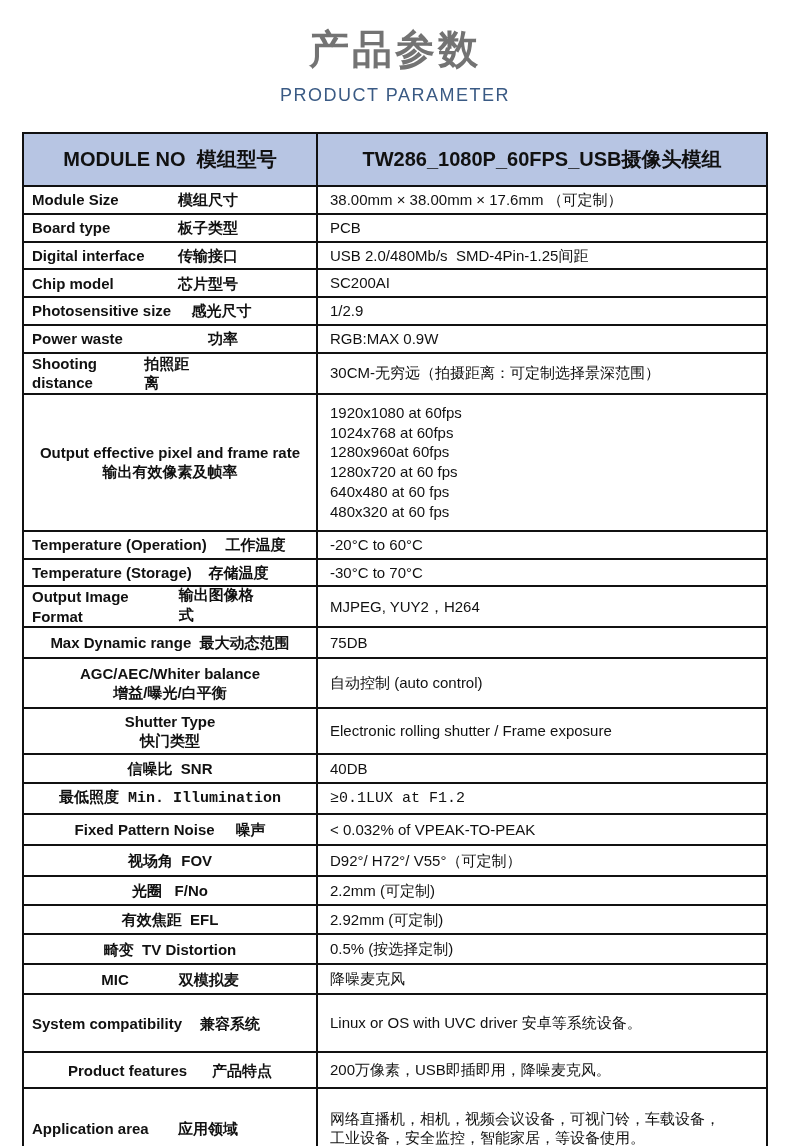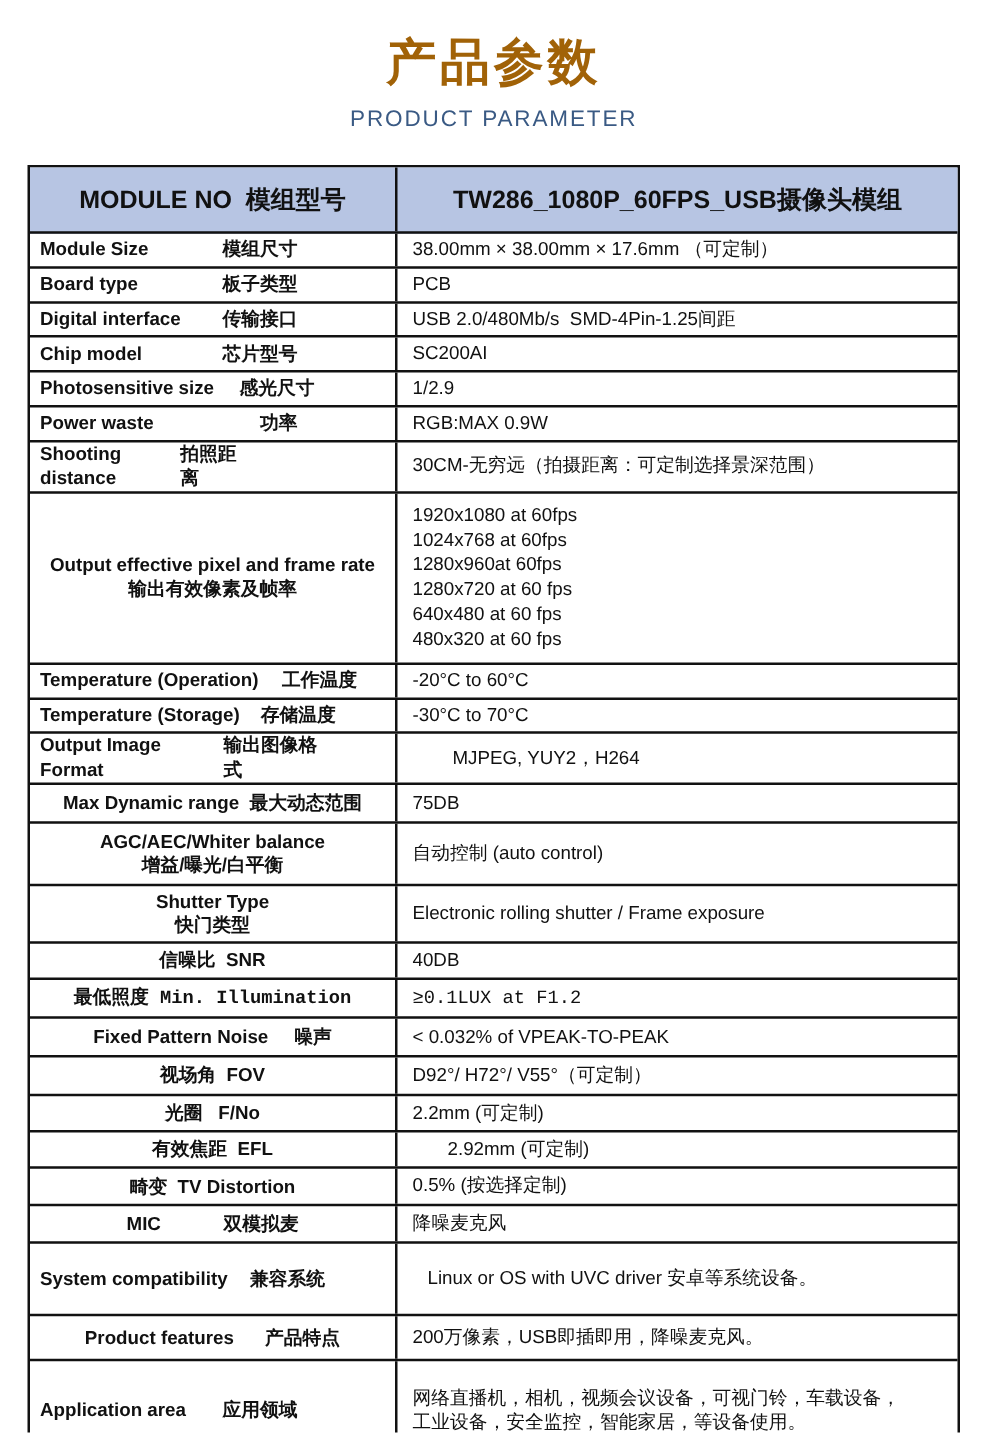--- a/index.html
+++ b/index.html
@@ -7,21 +7,21 @@
   body {
     width:790px; height:1146px; overflow:hidden;
     font-family:"Liberation Sans","DejaVu Sans",sans-serif;
     color:#111;
   }
   .page { width:790px; height:1146px; padding-top:22px; }
 
   .title-block { text-align:center; }
   .title {
     font-size:40px; font-weight:bold; letter-spacing:3px;
-    color:#a16207;
+    color:#737373;
   }
   .subtitle {
     margin-top:8px; font-size:18px; letter-spacing:1.5px;
     color:#3a5a84;
   }
 
   .spec-table {
     width:746px; margin:26px auto 0;
     border:2px solid #111;
     font-size:15px;
@@ -114,22 +114,22 @@
           <div class="cell value"><div>1920x1080 at 60fps</div><div>1024x768 at 60fps</div><div>1280x960at 60fps</div><div>1280x720 at 60 fps</div><div>640x480 at 60 fps</div><div>480x320 at 60 fps</div></div>
         </div>
         <div class="row" style="min-height: 24px;">
           <div class="cell label split"><span>Temperature (Operation)</span><span style="margin-right: 22.5px;">工作温度</span></div>
           <div class="cell value"><div>-20°C to 60°C</div></div>
         </div>
         <div class="row" style="min-height: 25px;">
           <div class="cell label split"><span>Temperature (Storage)</span><span style="margin-right: 39.5px;">存储温度</span></div>
           <div class="cell value"><div>-30°C to 70°C</div></div>
         </div>
-        <div class="row" style="min-height: 28px; gap: 32px;">
-          <div class="cell label split"><span>Output Image Format</span><span style="margin-right: 42px;">输出图像格式</span></div>
+        <div class="row" style="min-height: 28px;">
+          <div class="cell label split"><span>Output Image Format</span><span style="margin-right: 42px; font-family: Liberation Mono, monospace;">输出图像格式</span></div>
           <div class="cell value"><div>MJPEG, YUY2，H264</div></div>
         </div>
         <div class="row" style="min-height: 31px;">
           <div class="cell label center"><div>Max Dynamic range  最大动态范围</div></div>
           <div class="cell value"><div>75DB</div></div>
         </div>
         <div class="row" style="min-height: 50px;">
           <div class="cell label center2"><div>AGC/AEC/Whiter balance</div><div>增益/曝光/白平衡</div></div>
           <div class="cell value"><div>自动控制 (auto control)</div></div>
         </div>
@@ -150,33 +150,33 @@
           <div class="cell value"><div>&lt; 0.032% of VPEAK-TO-PEAK</div></div>
         </div>
         <div class="row" style="min-height: 31px;">
           <div class="cell label center"><div>视场角  FOV</div></div>
           <div class="cell value"><div>D92°/ H72°/ V55°（可定制）</div></div>
         </div>
         <div class="row" style="min-height: 29px;">
           <div class="cell label center"><div>光圈   F/No</div></div>
           <div class="cell value"><div>2.2mm (可定制)</div></div>
         </div>
-        <div class="row" style="min-height: 29px; gap: 28px;">
+        <div class="row" style="min-height: 29px;">
           <div class="cell label center"><div>有效焦距  EFL</div></div>
           <div class="cell value"><div>2.92mm (可定制)</div></div>
         </div>
         <div class="row" style="min-height: 30px;">
           <div class="cell label center"><div>畸变  TV Distortion</div></div>
           <div class="cell value"><div>0.5% (按选择定制)</div></div>
         </div>
         <div class="row" style="min-height: 30px;">
           <div class="cell label center"><div>MIC            双模拟麦</div></div>
           <div class="cell value"><div>降噪麦克风</div></div>
         </div>
-        <div class="row" style="min-height: 58px; gap: 12px;">
+        <div class="row" style="min-height: 58px;">
           <div class="cell label split"><span>System compatibility</span><span style="margin-right: 48px;">兼容系统</span></div>
           <div class="cell value"><div>Linux or OS with UVC driver 安卓等系统设备。</div></div>
         </div>
         <div class="row" style="min-height: 36px;">
           <div class="cell label center"><div>Product features      产品特点</div></div>
           <div class="cell value"><div>200万像素，USB即插即用，降噪麦克风。</div></div>
         </div>
         <div class="row" style="min-height: 78px;">
           <div class="cell label split"><span>Application area</span><span style="margin-right: 70px;">应用领域</span></div>
           <div class="cell value"><div>网络直播机，相机，视频会议设备，可视门铃，车载设备，</div><div>工业设备，安全监控，智能家居，等设备使用。</div></div>

